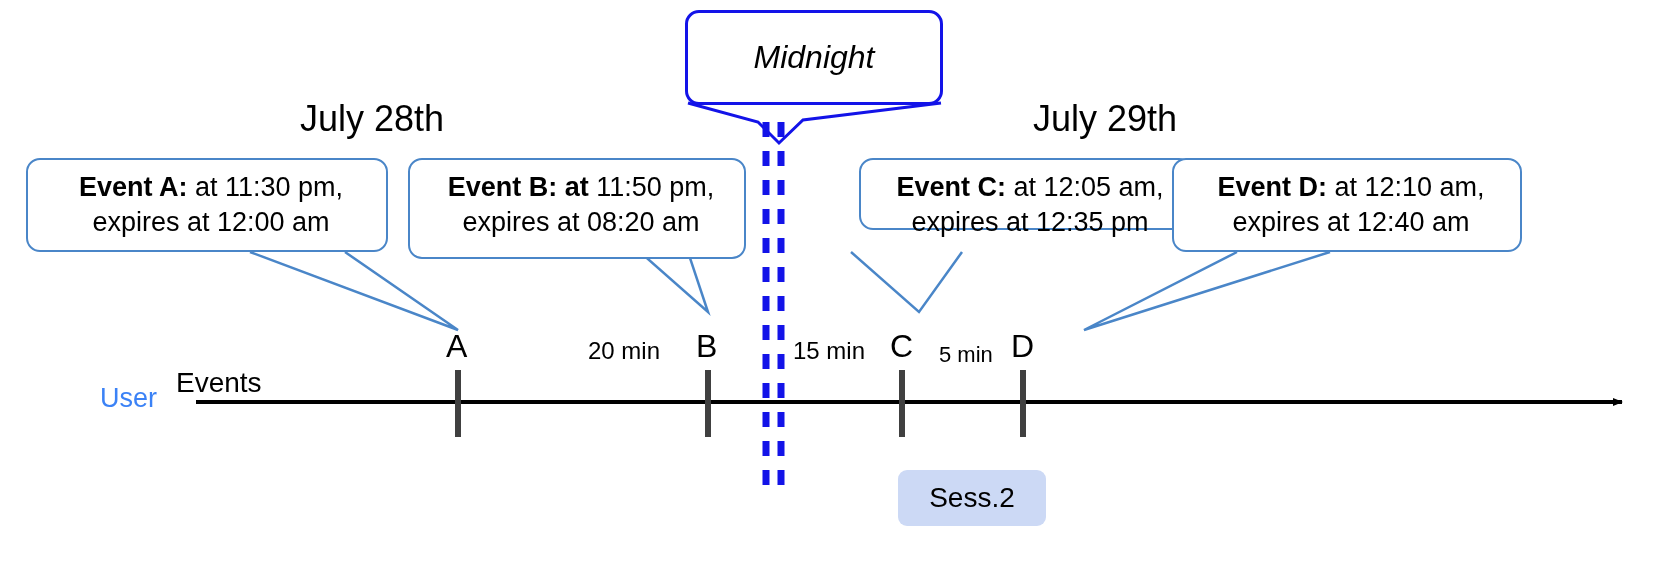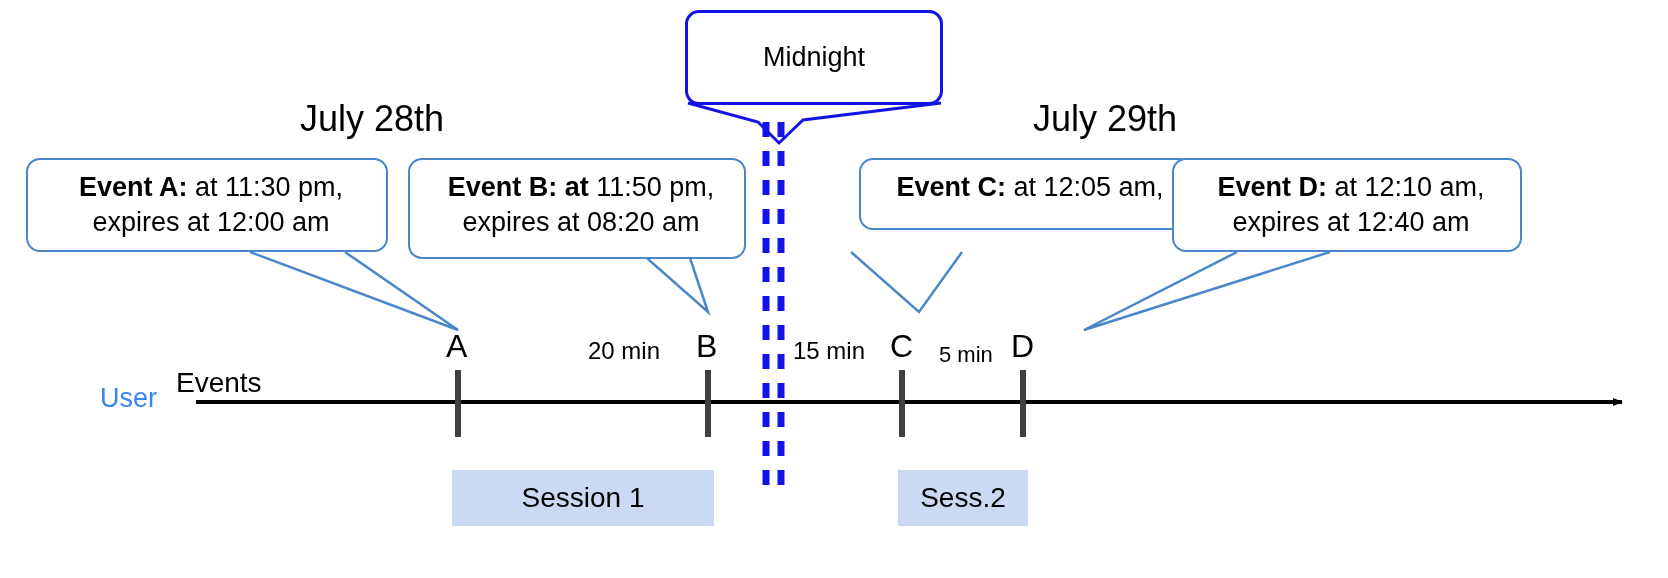--- a/index.html
+++ b/index.html
@@ -37,25 +37,26 @@
     white-space: nowrap;
     text-align: center;
   }
   .callout b { font-weight: bold; }
   .midnight-box {
     position: absolute;
     box-sizing: border-box;
     border: 3px solid #1313e8;
     border-radius: 14px;
     background: #ffffff;
-    font-size: 27px;
+    font-size: 32px;
     color: #000000;
     display: flex;
     align-items: center;
     justify-content: center;
+    font-style: italic;
   }
   .daylabel {
     position: absolute;
     font-size: 36px;
     color: #000000;
     white-space: nowrap;
   }
   .axis-label {
     position: absolute;
     font-size: 27px;
@@ -148,20 +149,21 @@
     <div>
       <b>Event B: at</b><span> 11:50 pm,</span>
     </div>
     <div>expires at 08:20 am</div>
   </div>
 
   <div class="callout" style="left:818px; top:158px; width:334px; height:72px;margin-left:41px;">
     <div>
       <b>Event C:</b><span> at 12:05 am,</span>
     </div>
+    <div>expires at 12:35 pm</div>
   </div>
 
   <div class="callout" style="left:1172px; top:158px; width:350px; height:94px;">
     <div>
       <b>Event D:</b><span>  at 12:10 am,</span>
     </div>
     <div>expires at 12:40 am</div>
   </div>
 
   <div class="events-label" style="left:176px; top:330px;margin-top:37px;">
@@ -187,20 +189,17 @@
   <div class="gap-label" style="left:588px; top:337px;">
     <span>20 min</span>
   </div>
   <div class="gap-label" style="left:793px; top:337px;">
     <span>15 min</span>
   </div>
   <div class="gap-label small" style="left:939px; top:342px;">
     <span>5 min</span>
   </div>
 
-  <div class="session" style="left:452px; top:470px; width:262px; height:56px;">
-    <span>Session 1</span>
-  </div>
-  <div class="session" style="left:898px; top:470px; width:130px; height:56px;">
+  <div class="session" style="left:898px; top:470px; width:148px; height:56px;border-radius:9px;">
     <span>Sess.2</span>
   </div>
 
 </div>
 
 </body></html>

